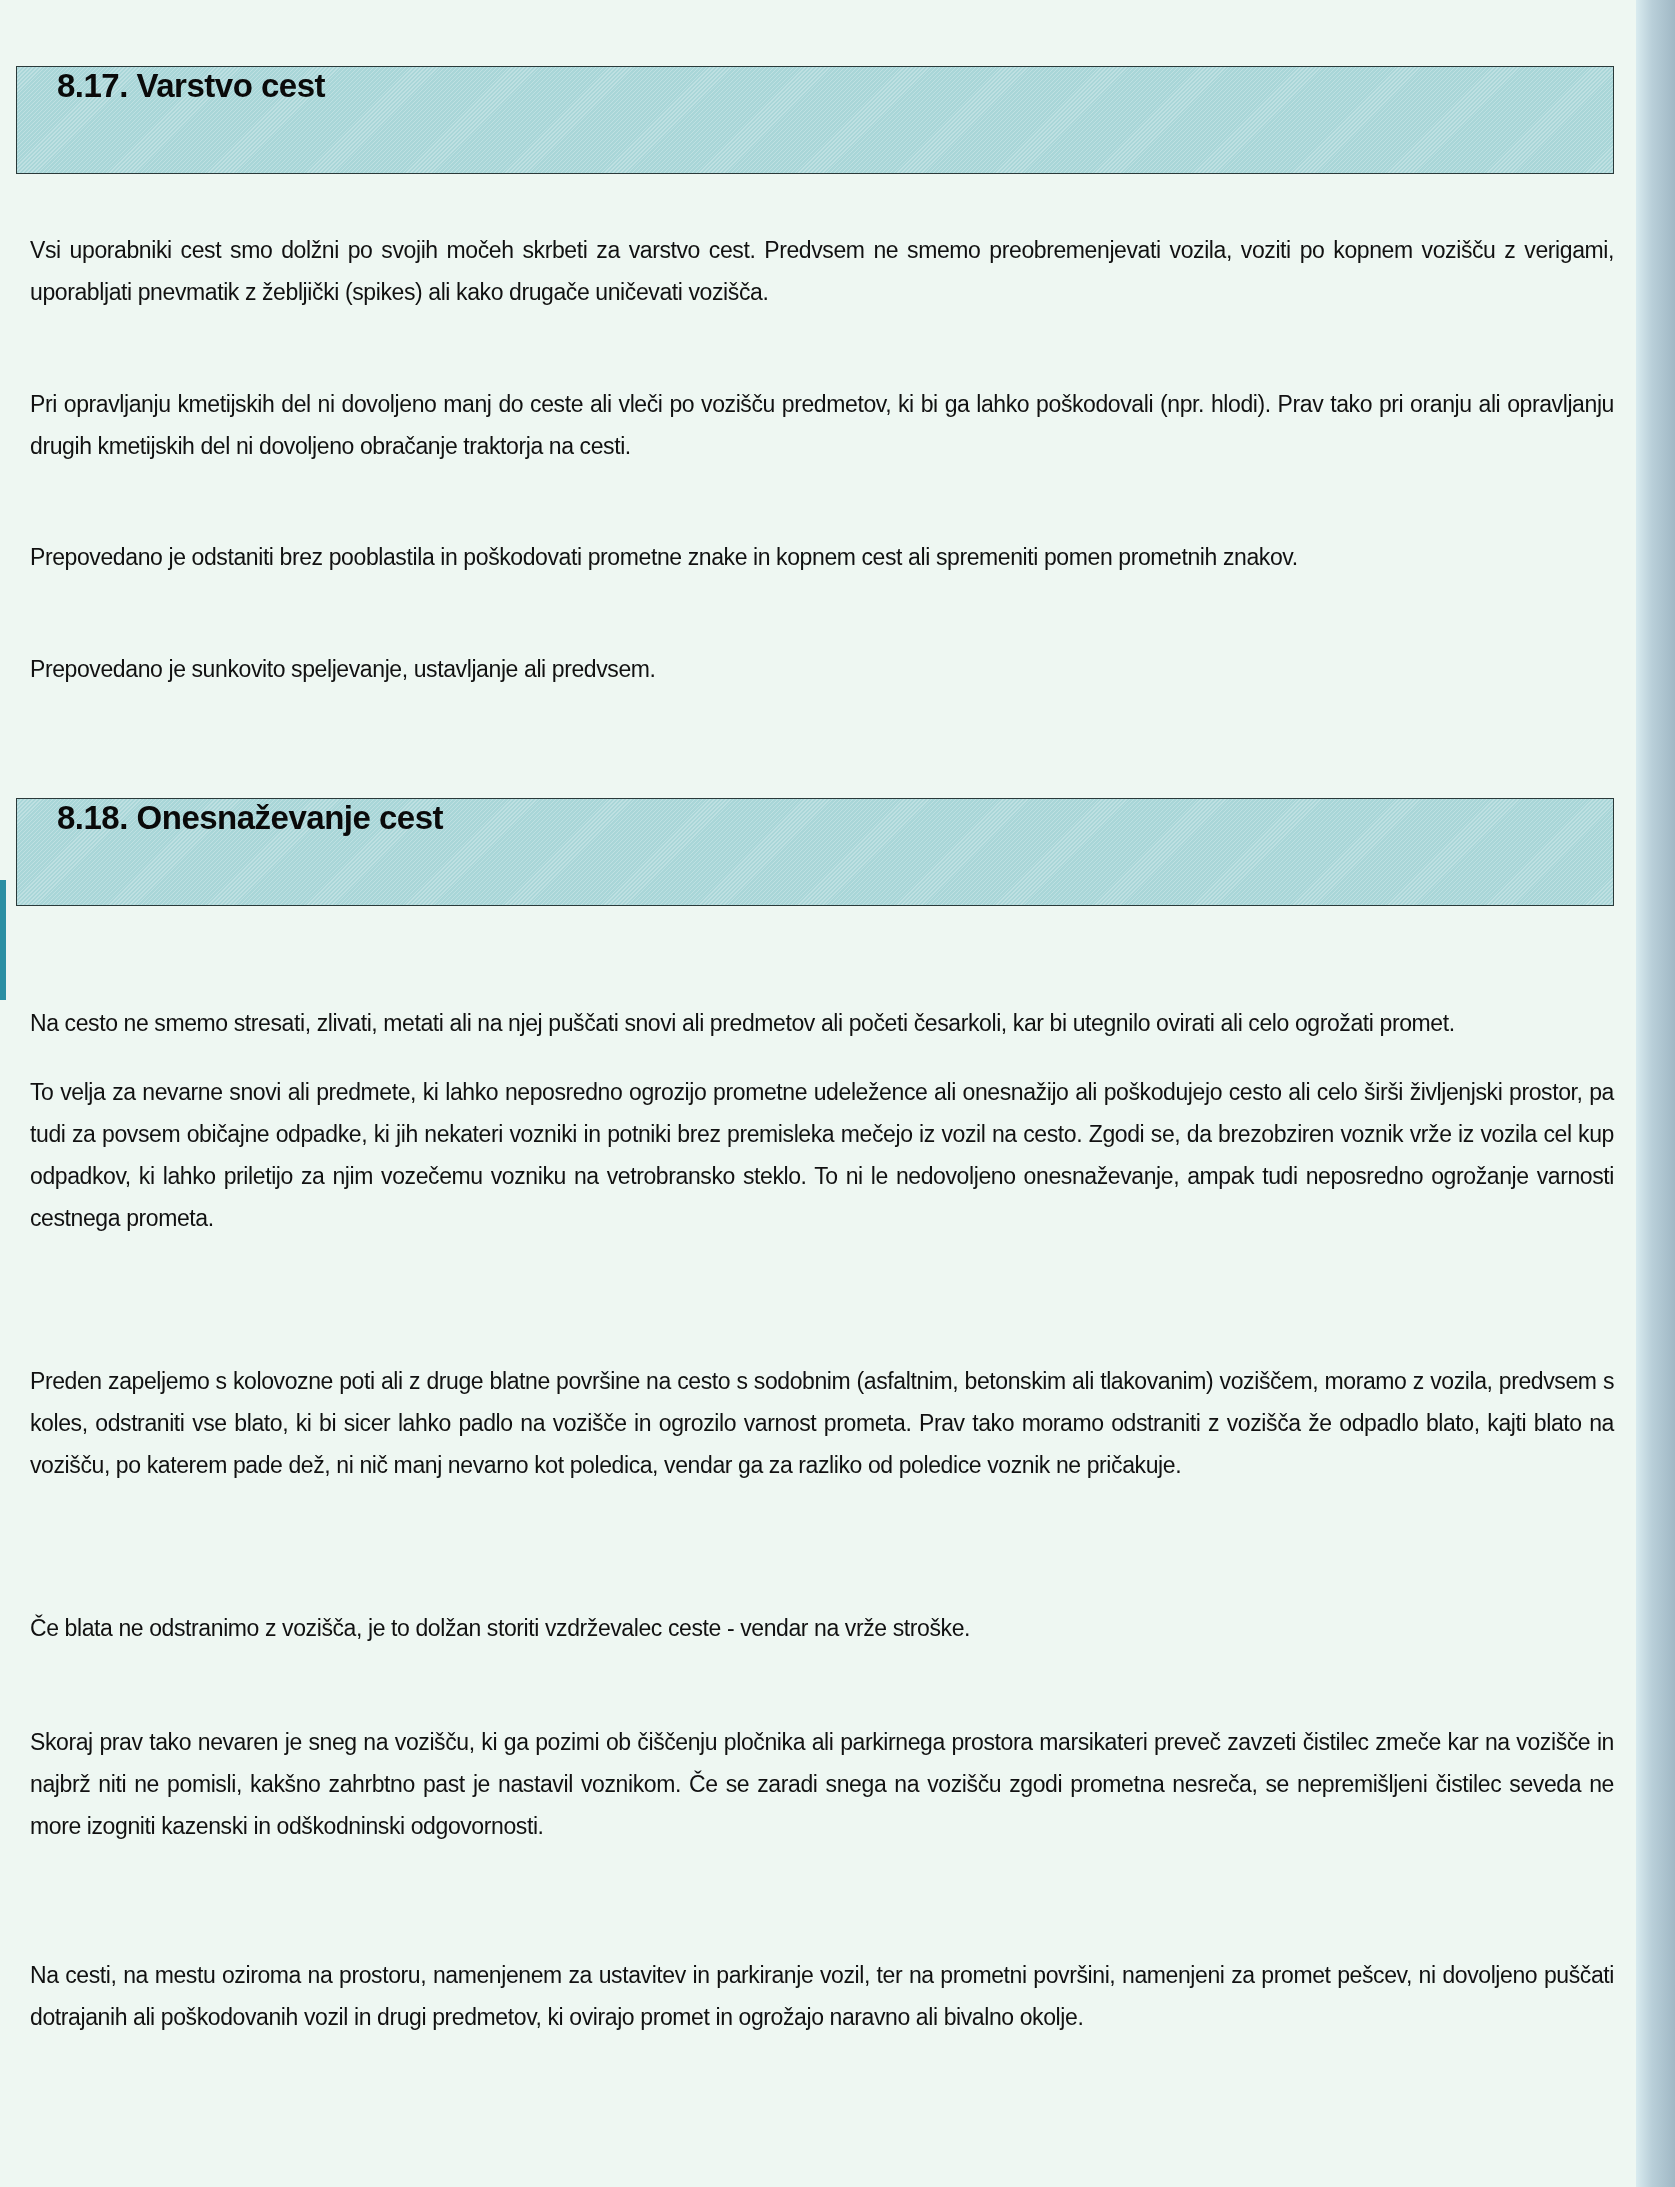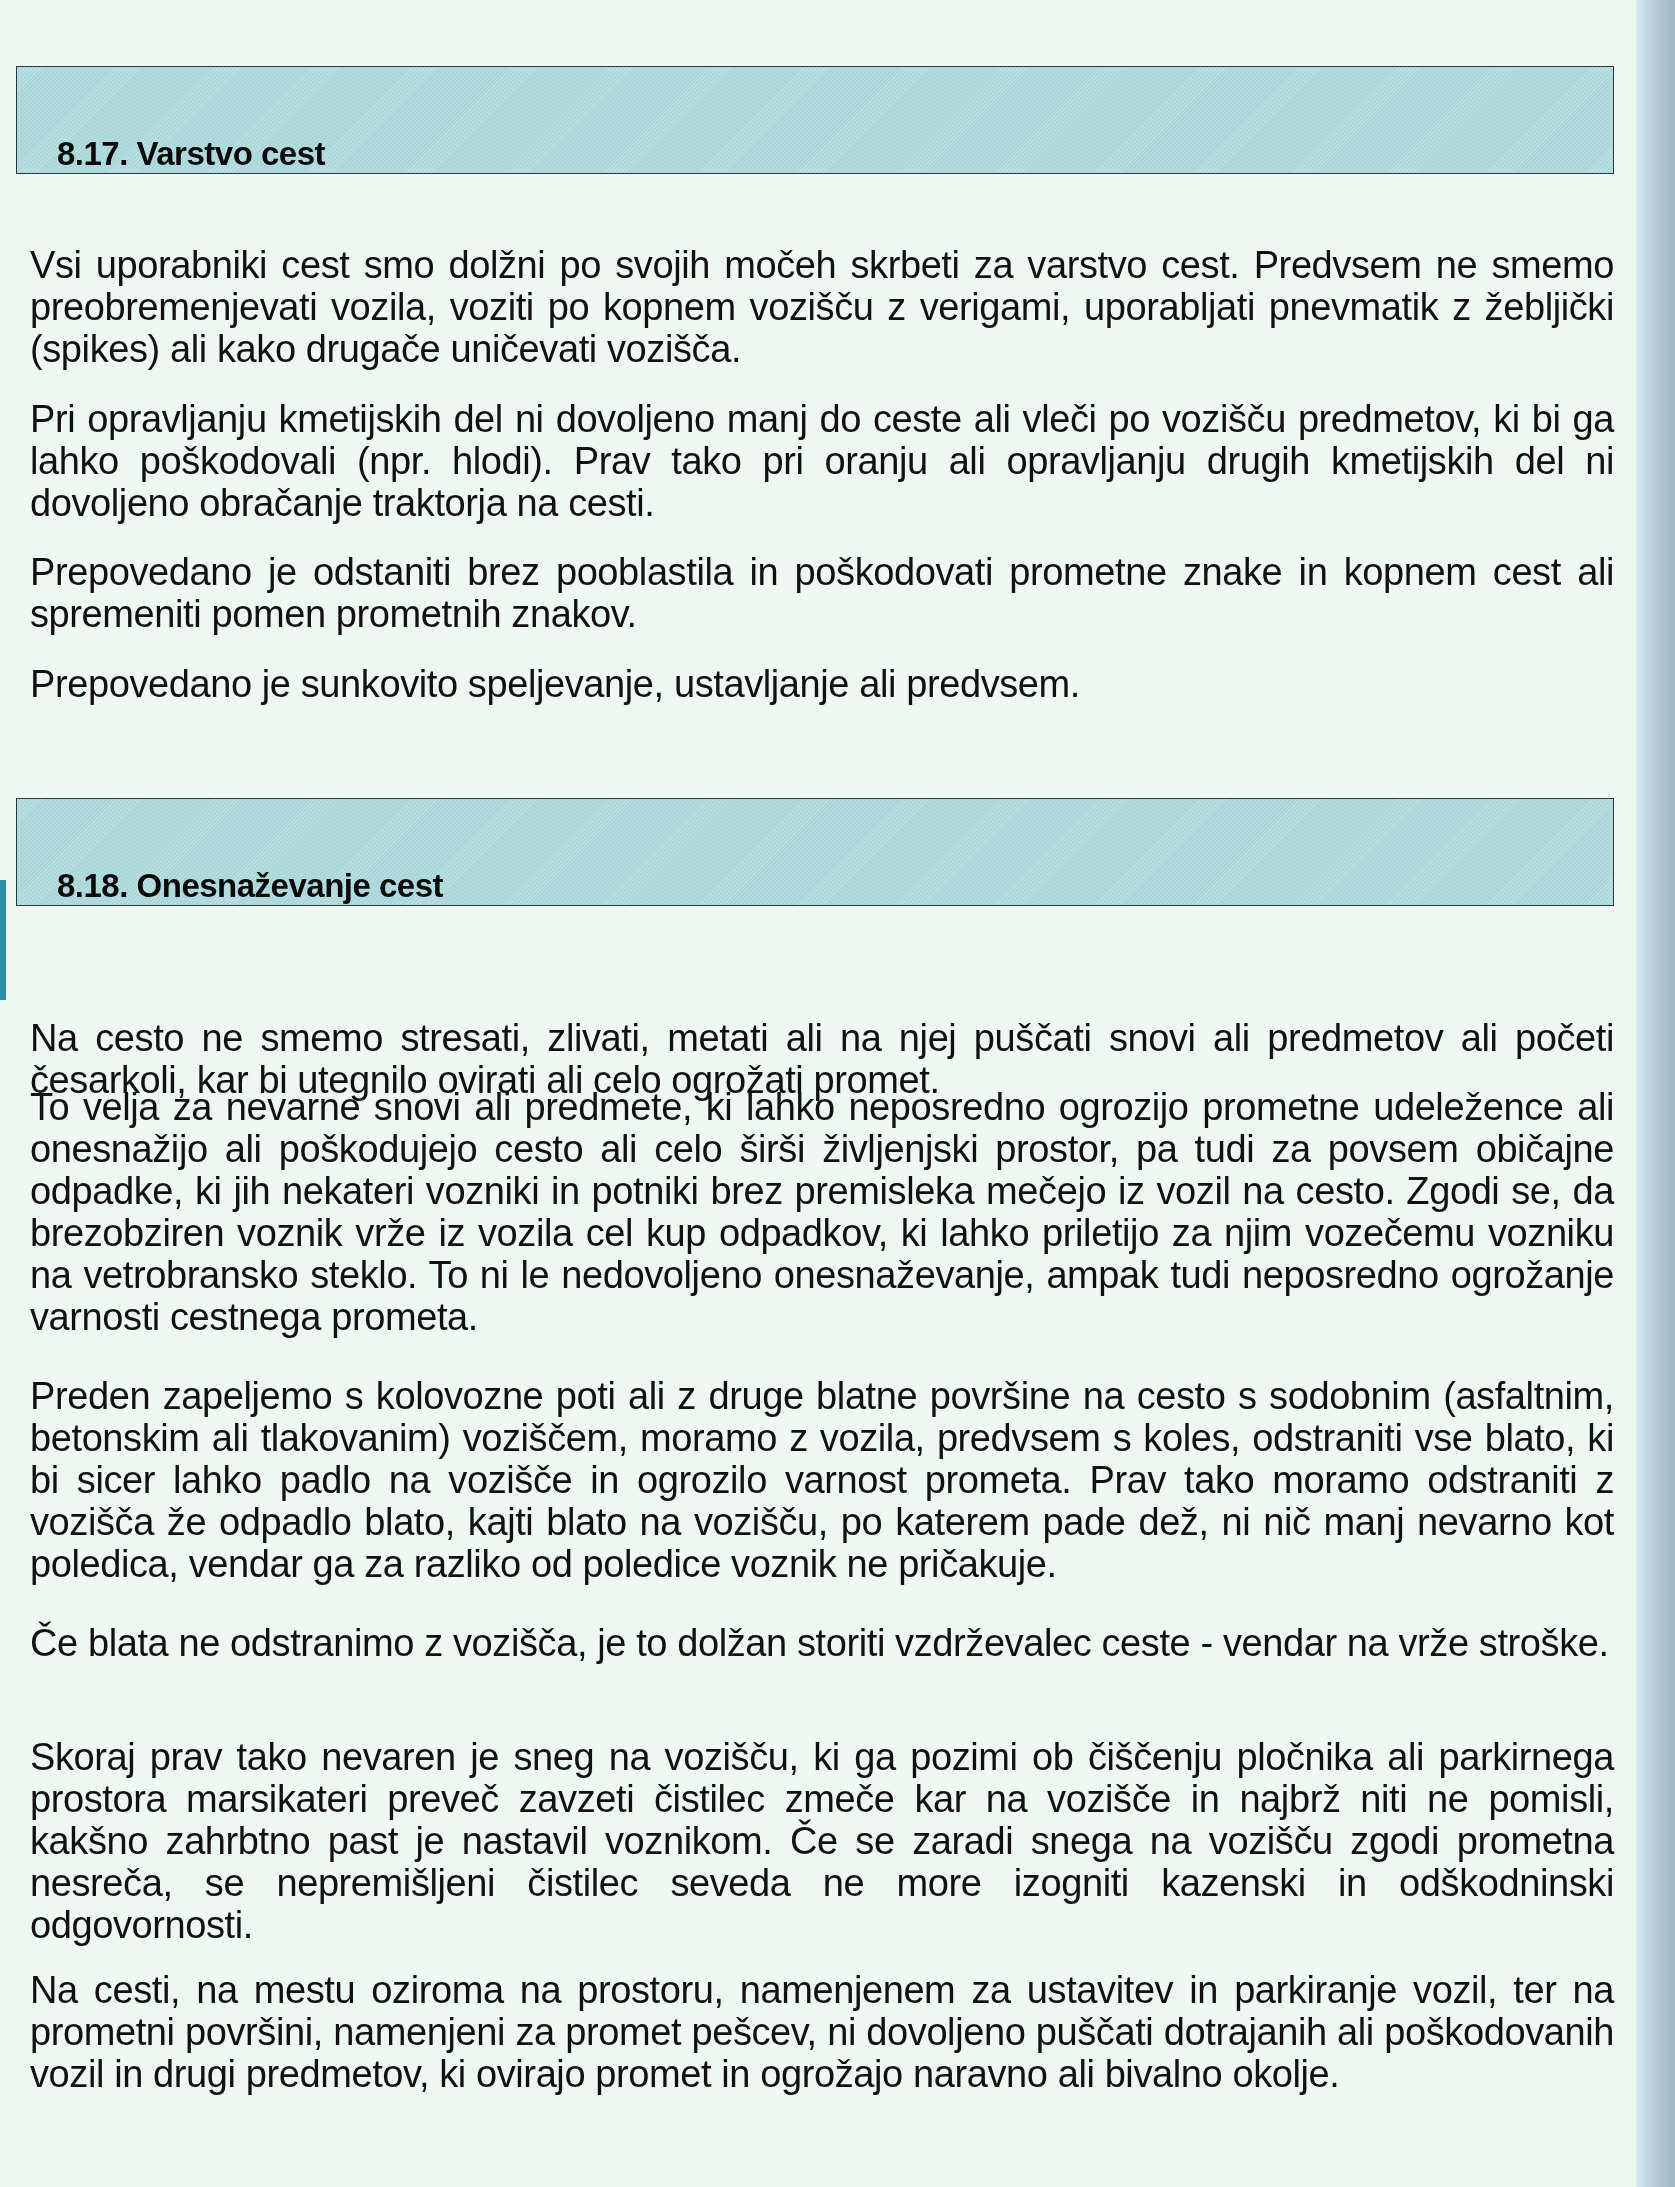--- a/index.html
+++ b/index.html
@@ -15,31 +15,31 @@
     }
     .side-tab {
       position: absolute; left: 0; top: 880px; width: 5.7px; height: 120px;
       background: #2a8fa3;
     }
     .section-header {
       position: absolute; left: 16px; width: 1598px; height: 108px;
       border: 1.9px solid #2a3a3a; box-sizing: border-box;
       background-color: #a9d6d8;
       background-image: repeating-linear-gradient(135deg, rgba(255,255,255,0.25) 0 0.9px, rgba(0,0,0,0) 0.9px 2.8px);
-      display: flex; align-items: flex-end;
+      display: flex; align-items: flex-start;
     }
     .section-header h2 {
       margin: 0 0 0 40px; font-size: 33px; font-weight: bold; letter-spacing: -0.5px;
       color: #0a0a0a;
     }
     #h1 { top: 66px; }
     #h2 { top: 798px; }
     .para {
       position: absolute; left: 30px; width: 1584px;
-      font-size: 38px; line-height: 42px; text-align: justify;
+      font-size: 23px; line-height: 42px; text-align: justify;
       text-align-last: left;
       letter-spacing: -0.4px;
     }
   </style>
 </head>
 <body>
 
 <div class="page-edge"></div>
 <div class="side-tab"></div>
 

